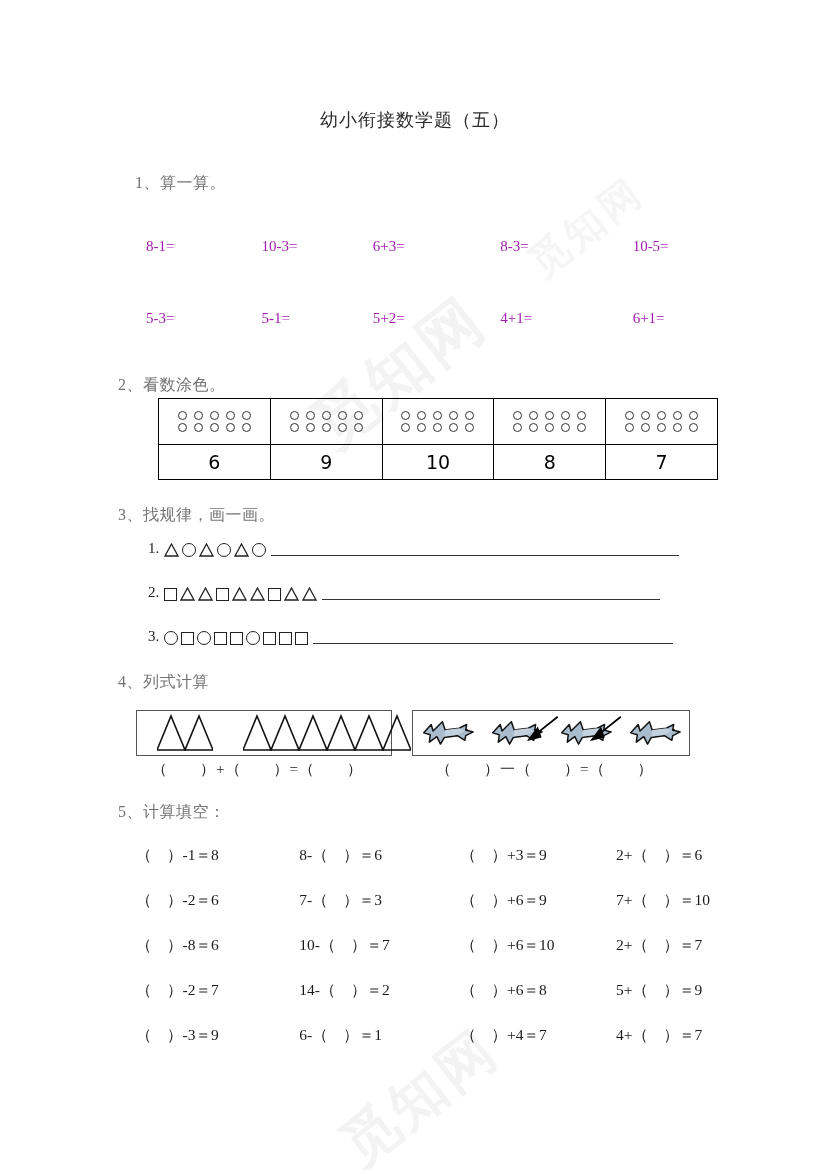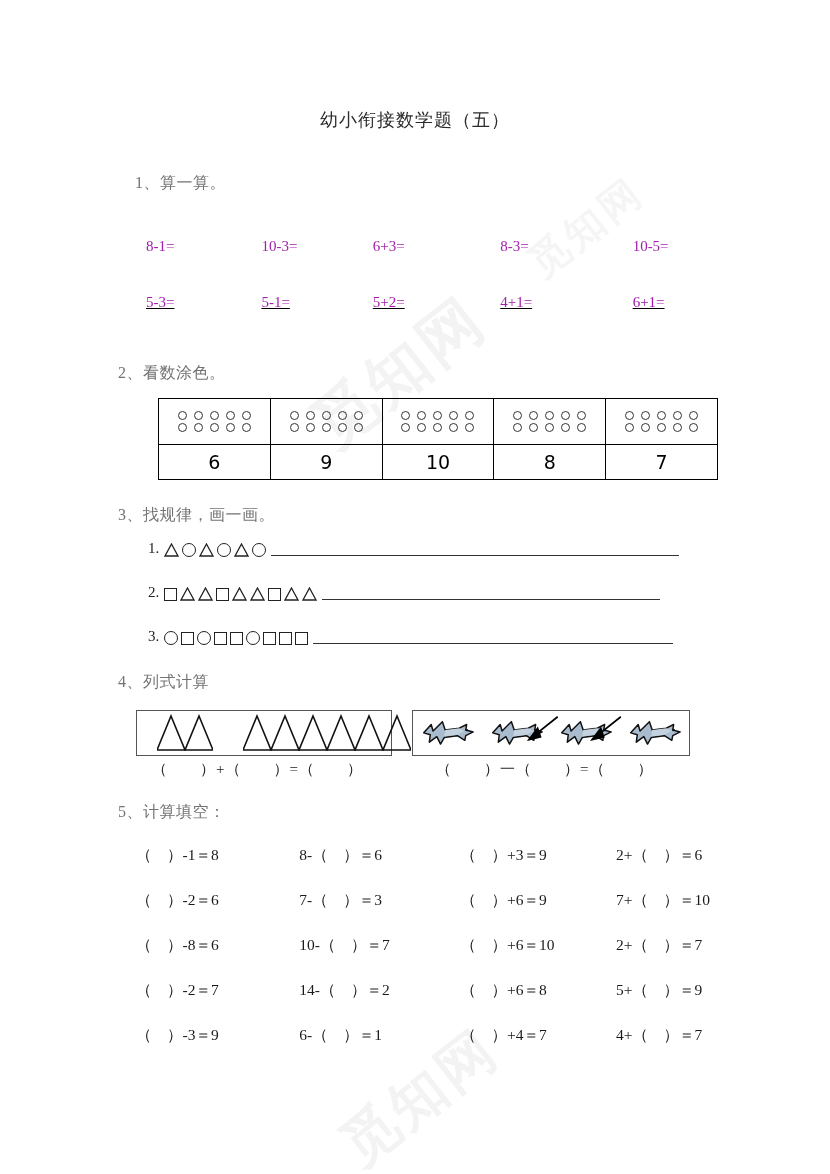--- a/index.html
+++ b/index.html
@@ -254,29 +254,29 @@
     <div class="sec-head" style="left:135px; top:173px;">1、算一算。</div>
 
     <div class="calc-row" style="top:238px;">
       <div class="calc-cell c0">8-1=</div>
       <div class="calc-cell c1">10-3=</div>
       <div class="calc-cell c2">6+3=</div>
       <div class="calc-cell c3">8-3=</div>
       <div class="calc-cell c4">10-5=</div>
     </div>
 
-    <div class="calc-row" style="top:294px;text-decoration:underline;">
+    <div class="calc-row" style="top:310px;">
       <div class="calc-cell c0">5-3=</div>
       <div class="calc-cell c1">5-1=</div>
       <div class="calc-cell c2">5+2=</div>
       <div class="calc-cell c3">4+1=</div>
       <div class="calc-cell c4">6+1=</div>
     </div>
 
-    <div class="sec-head" style="left:118px; top:363px;">2、看数涂色。</div>
+    <div class="sec-head" style="left:118px; top:375px;">2、看数涂色。</div>
 
     <table class="count-table">
       <tbody>
           <tr>
         <td class="dots">
               <div class="dotgrid">
                 <div class="dotline">
                   <span class="dot"></span>
                   <span class="dot"></span>
                   <span class="dot"></span>

